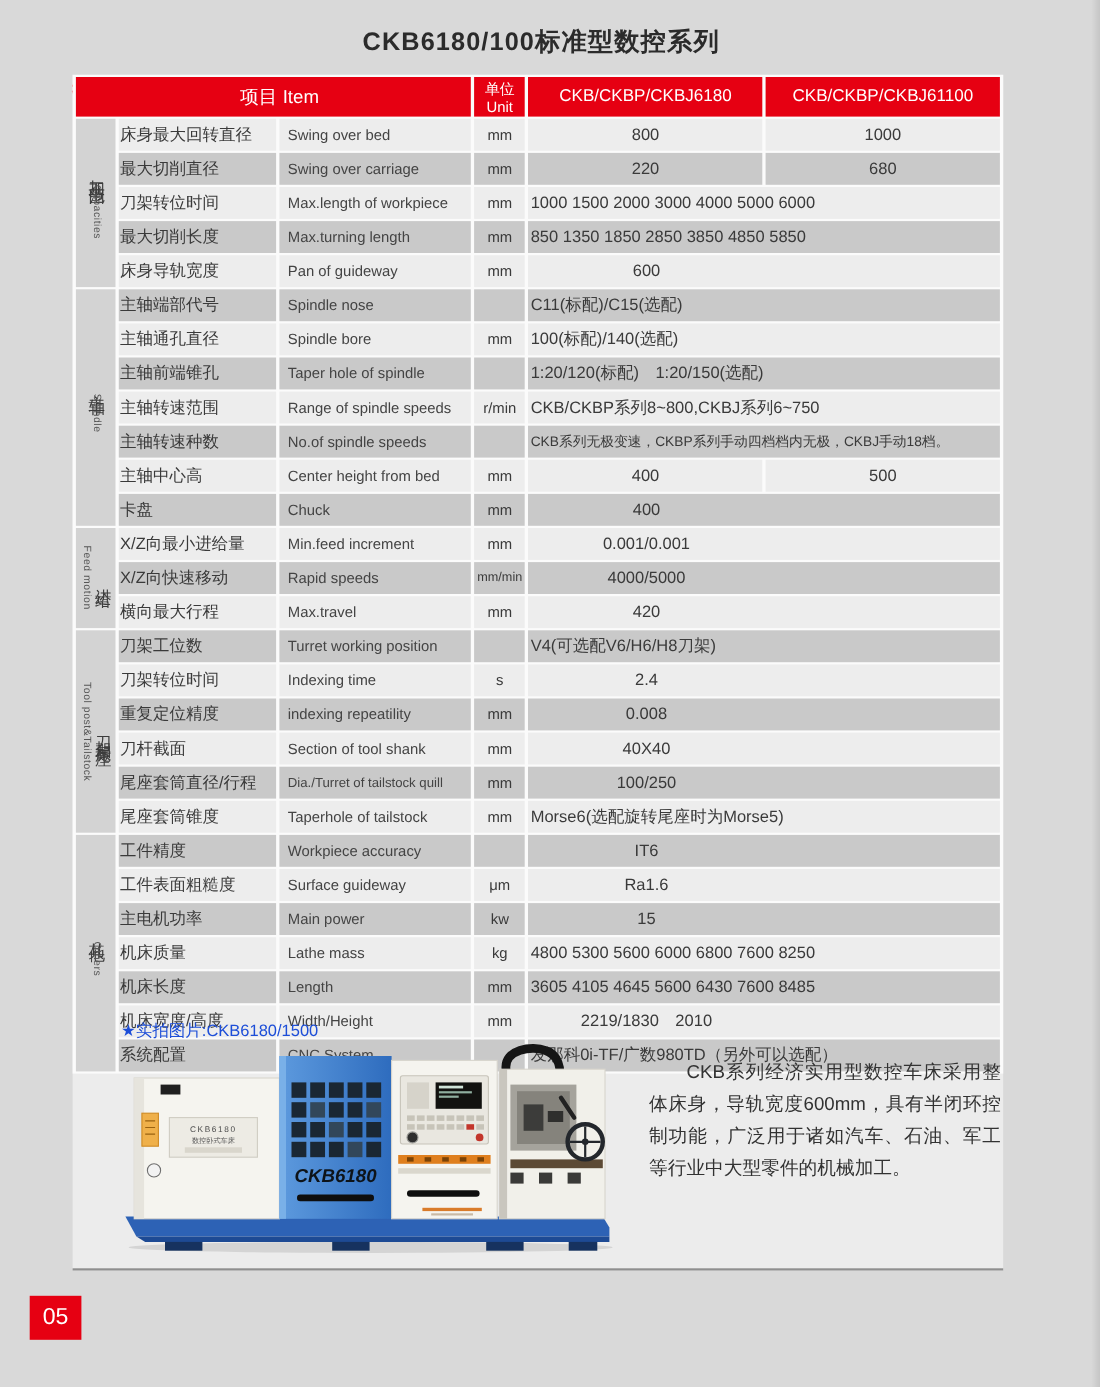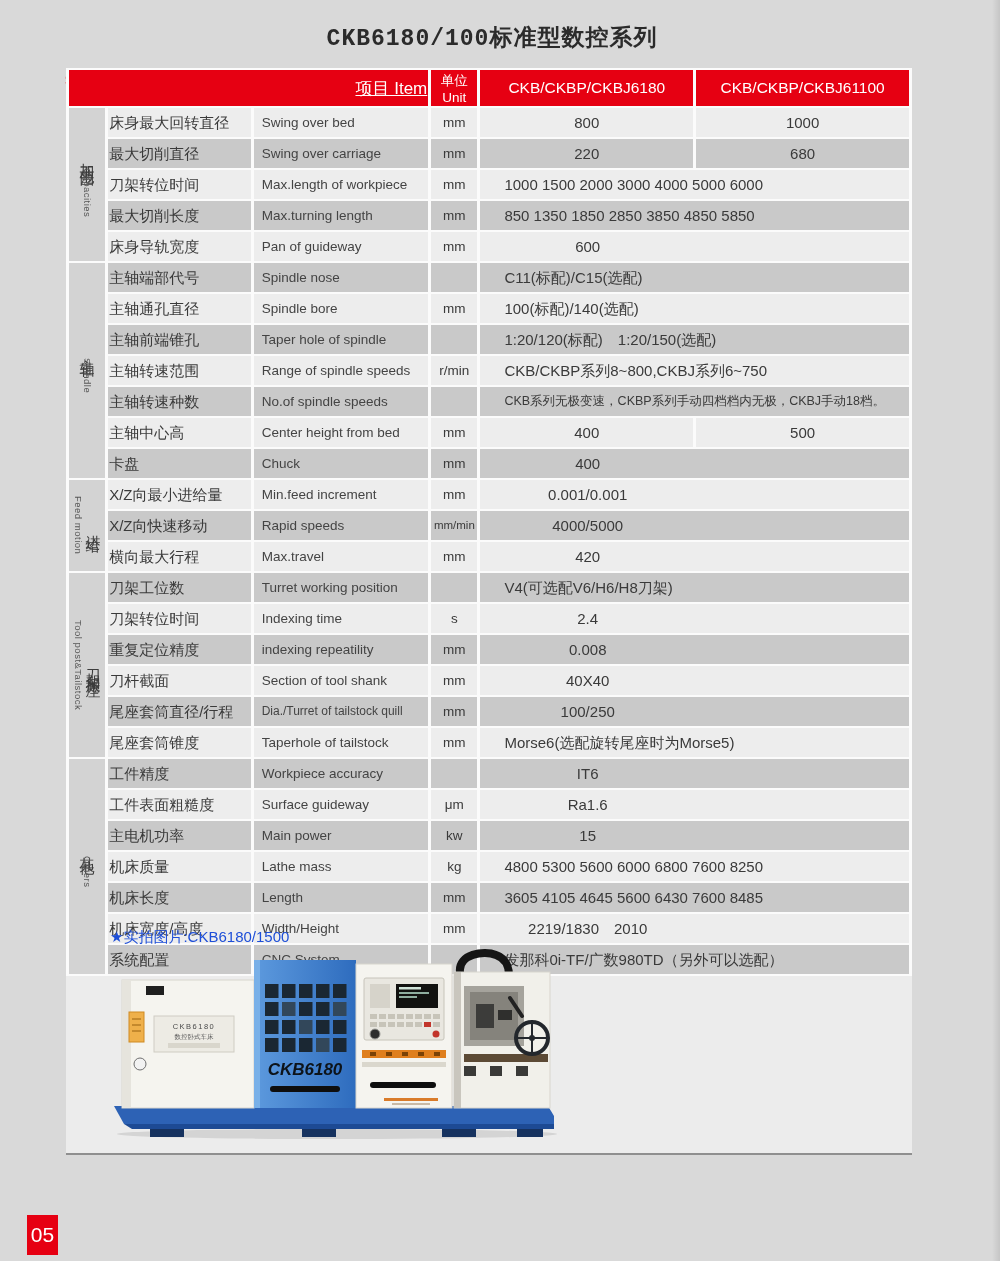--- a/index.html
+++ b/index.html
@@ -5,59 +5,59 @@
   html,body{margin:0;padding:0;}
   body{
     width:1000px;height:1261px;position:relative;overflow:hidden;
     background:#d9d9d9;
     font-family:"Liberation Sans","DejaVu Sans",sans-serif;
     color:#3a3a3a;
   }
   .edge-shade{position:absolute;top:0;right:0;width:8px;height:100%;
     background:linear-gradient(to right,rgba(0,0,0,0),rgba(0,0,0,0.09));}
   .page-title{position:absolute;top:22px;left:0;right:16px;text-align:center;
-    font-size:23px;font-weight:600;color:#2b2b2b;letter-spacing:1px;font-family:Liberation Mono, monospace;}
+    font-size:23px;font-weight:600;color:#2b2b2b;letter-spacing:1px;}
   .section-label{position:absolute;top:40px;left:66px;font-size:19px;font-weight:700;
     color:#e60012;letter-spacing:3px;margin-top:30px;}
   .panel{position:absolute;left:66px;top:68px;width:846px;height:1085px;
     background:#ececec;border-bottom:2px solid #8f8f8f;}
   
   table.spec{border-collapse:separate;border-spacing:3px 2px;table-layout:fixed;
     width:846px;background:#fbfbfb;}
   table.spec td{height:27px;line-height:27px;overflow:hidden;white-space:nowrap;
     vertical-align:middle;}
   tr.hd td{background:#e60012;color:#ffffff;height:34px;line-height:normal;}
-  .h-item{font-size:17px;text-align:right;padding-left:12px;text-decoration:underline;}
+  .h-item{font-size:17px;text-align:center;padding-left:12px;}
   .h-unit{font-size:13.5px;text-align:center;line-height:1.05;}
   .h-model{font-size:15.5px;text-align:center;}
   tr.lt td.b{background:#ededed;}
   tr.dk td.b{background:#c9c9c9;}
   td.cat{background:#d3d3d3;}
   .cn{font-size:15px;text-align:left;}
   .en{font-size:13.5px;text-align:left;padding-left:8px;color:#444;}
   .en.sm{font-size:12px;}
   .un{font-size:13.5px;text-align:center;}
   .un.sm{font-size:11.5px;margin-left:20px;}
   .v{font-size:15px;text-align:center;}
   .v.sm{font-size:12.5px;}
-  .vl{text-align:left;padding-left:24px;}
+  .vl{text-align:left;padding-left:2px;}
   .vc{text-align:center;padding-right:215px;}
   .catwrap{display:flex;flex-direction:column;align-items:center;justify-content:center;
     height:100%;gap:5px;}
   .catwrap.two{flex-direction:row;gap:2px;}
   .vcn{writing-mode:vertical-rl;text-orientation:upright;font-size:15px;
     letter-spacing:3px;color:#3c3c3c;line-height:1.05;}
   .ven{writing-mode:vertical-rl;font-size:9.5px;letter-spacing:0.5px;color:#565656;
     line-height:1.05;}
   
   .photo-caption{position:absolute;left:44px;top:860px;font-size:15px;color:#1d4ed8;text-align:right;}
   .machine{position:absolute;left:36px;top:878px;}
   .description{position:absolute;left:524px;top:892px;width:320px;font-size:17px;
     line-height:29px;color:#323232;text-align:justify;text-indent:2em;}
-  .page-badge{position:absolute;left:27px;top:1215px;width:31px;height:40px;
+  .page-badge{position:absolute;left:27px;top:1178px;width:47px;height:40px;
     background:#e60012;color:#fff;font-size:21px;display:flex;align-items:center;
     justify-content:center;}
 </style>
 </head>
 <body>
 
 <div class="edge-shade"></div>
 <div class="page-title">CKB6180/100标准型数控系列</div>
 <div class="section-label">技术参数</div>
 
@@ -404,15 +404,16 @@
       <line x1="408" y1="52" x2="420" y2="70" stroke="#222222" stroke-width="4" stroke-linecap="round"></line>
       <g>
         <circle cx="430" cy="92" r="16" fill="none" stroke="#23272c" stroke-width="4"></circle>
         <line x1="430" y1="78" x2="430" y2="106" stroke="#23272c" stroke-width="2"></line>
         <line x1="416" y1="92" x2="444" y2="92" stroke="#23272c" stroke-width="2"></line>
         <circle cx="430" cy="92" r="3" fill="#23272c"></circle>
       </g>
     </g>
   </svg>
 
+  <div class="description">CKB系列经济实用型数控车床采用整体床身，导轨宽度600mm，具有半闭环控制功能，广泛用于诸如汽车、石油、军工等行业中大型零件的机械加工。</div>
 </div>
 
 <div class="page-badge">05</div>
 
 </body></html>

